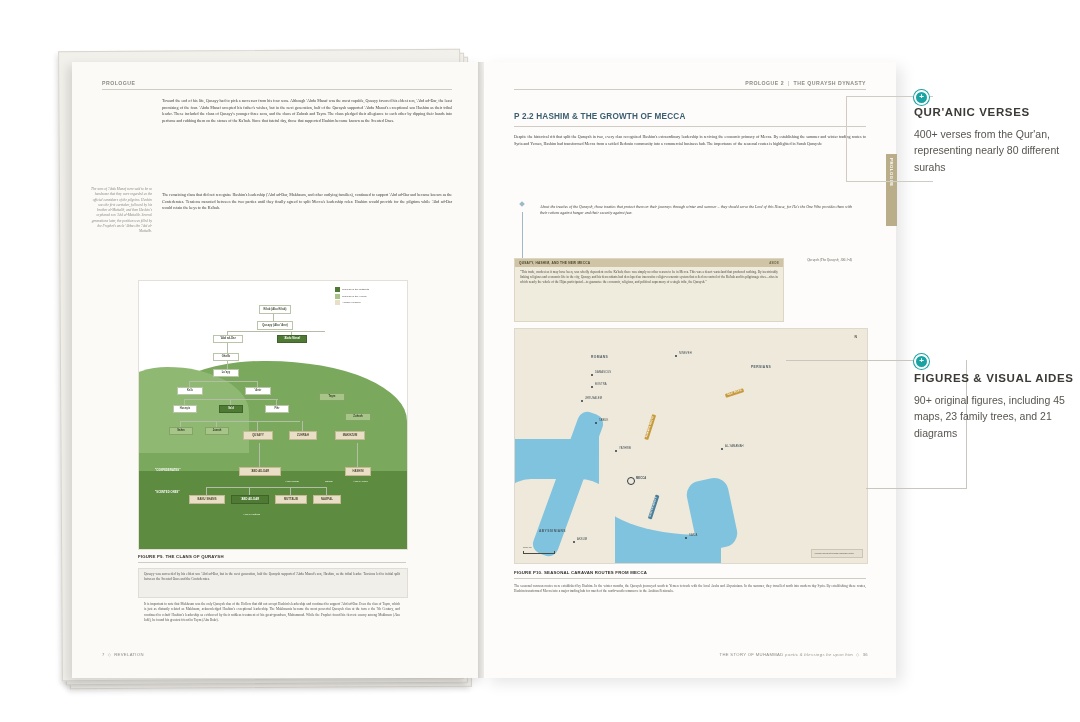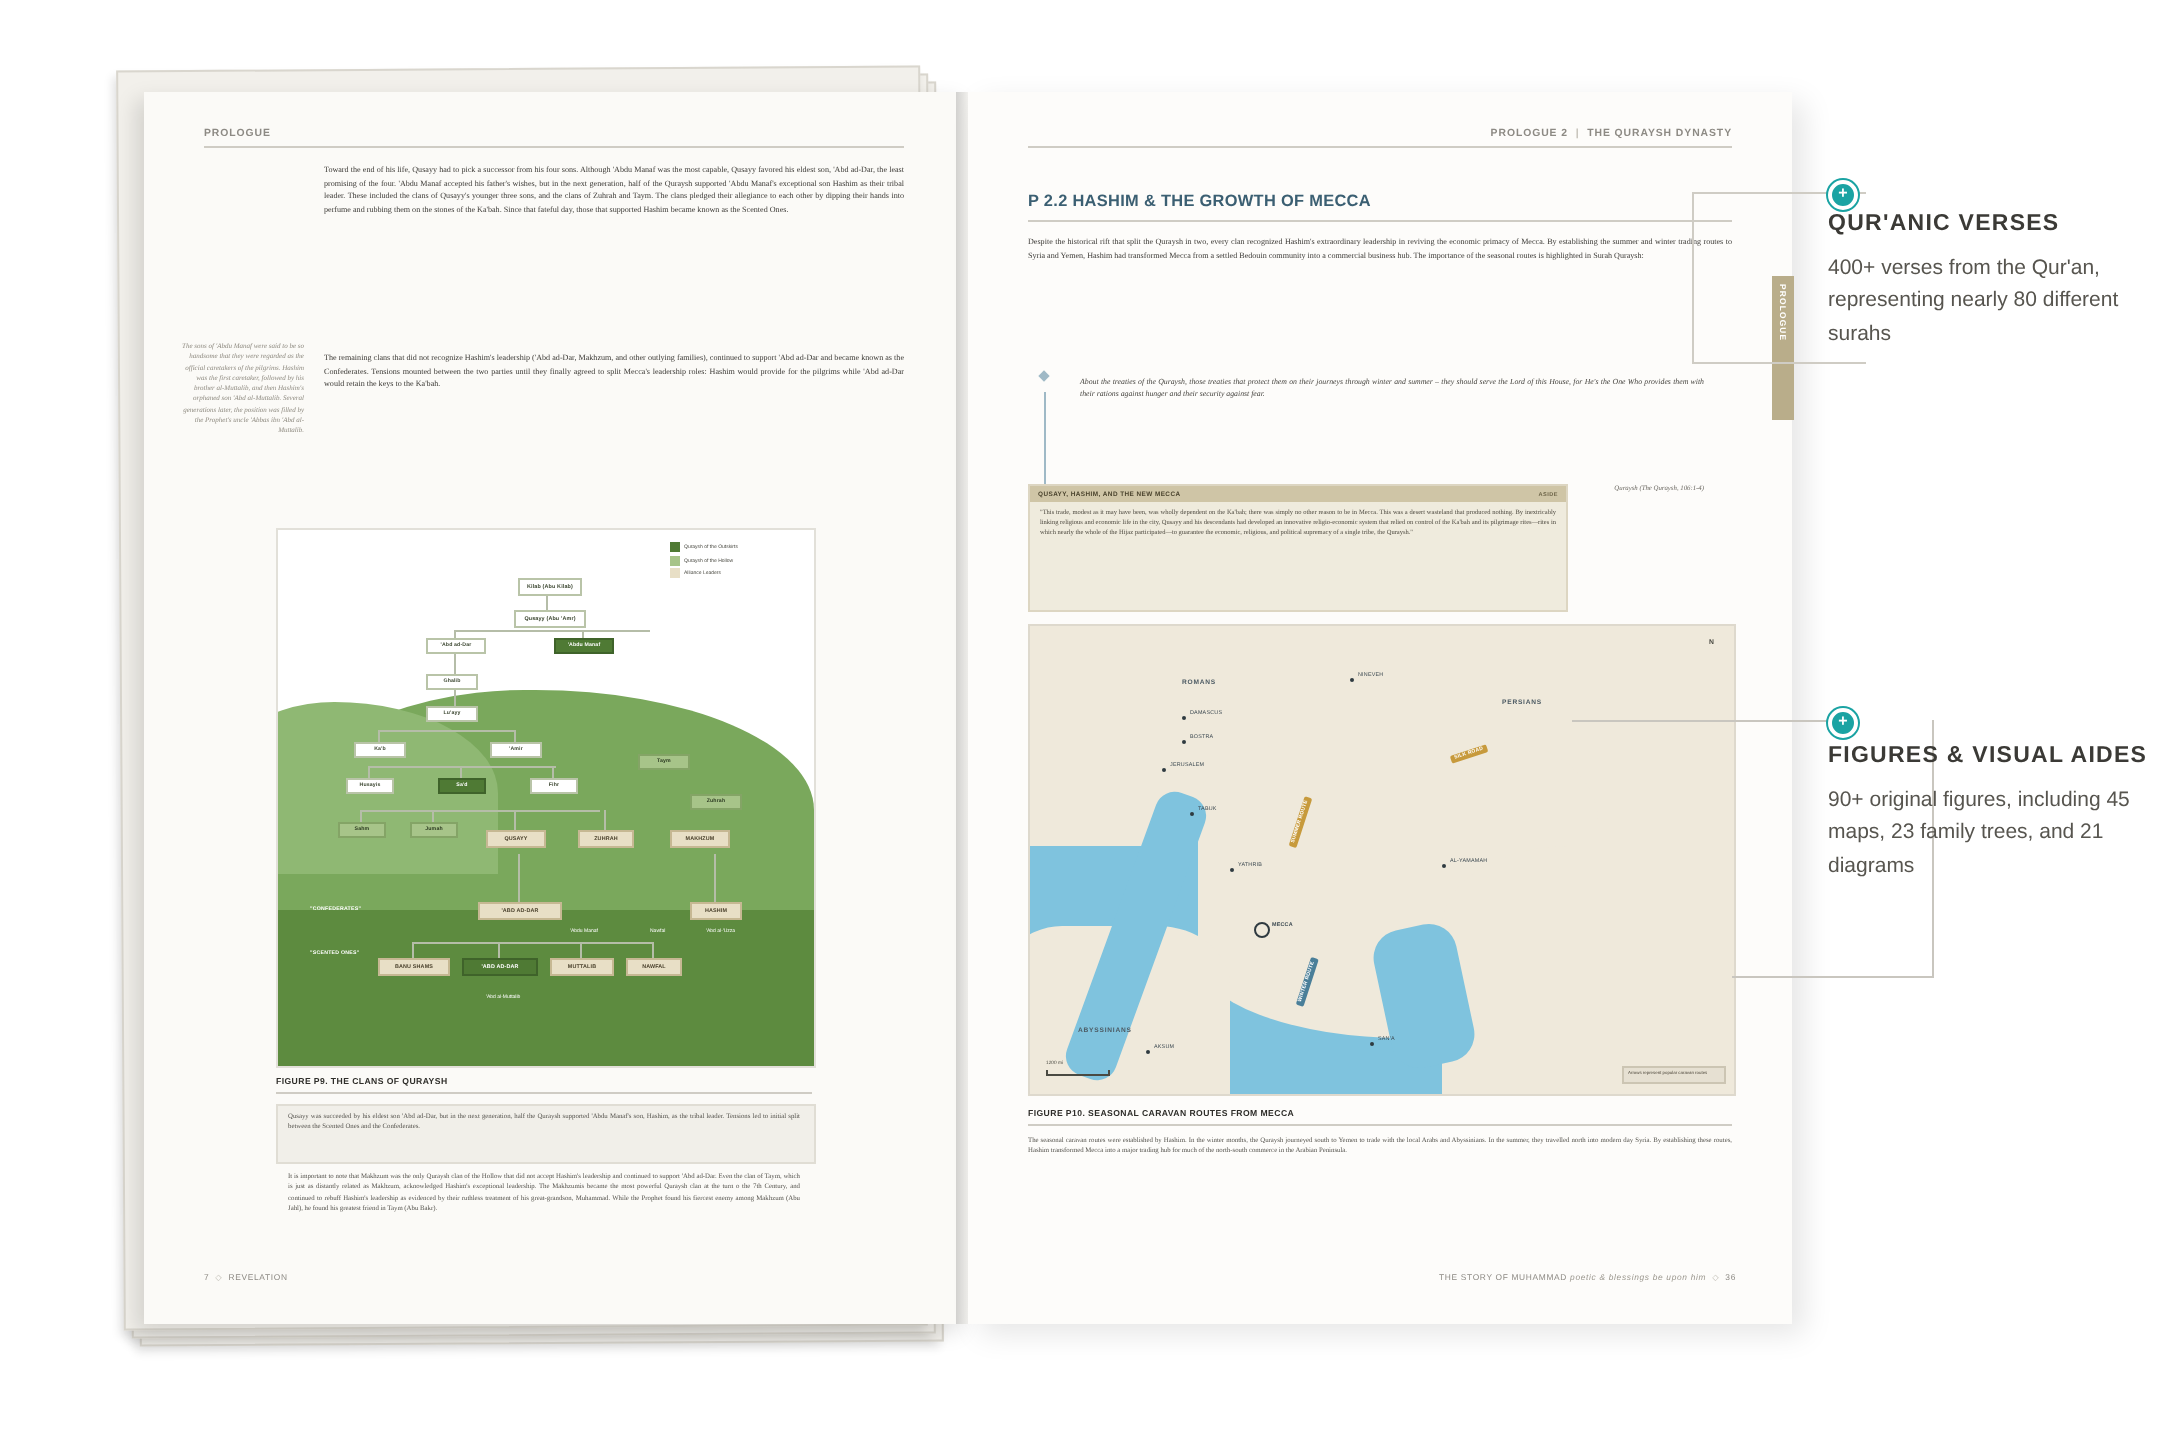--- a/index.html
+++ b/index.html
@@ -6,21 +6,21 @@
   body{
     width:1080px;height:722px;
     background:#ffffff;
     font-family:"Liberation Sans", sans-serif;
     overflow:hidden;
     position:relative;
   }
 
   
   #book{
-    position:absolute;left:40px;top:20px;width:820px;height:660px;
+    position:absolute;left:40px;top:36px;width:820px;height:660px;
   }
   .page-stack{
     position:absolute;left:20px;top:14px;width:400px;height:628px;
     background:#f2f0eb;
     border:1px solid #d9d6ce;
     box-shadow:-2px 3px 5px rgba(0,0,0,.10);
     transform:rotate(-.35deg);
   }
   .page-stack.s2{left:24px;top:18px;}
   .page-stack.s3{left:28px;top:22px;}

